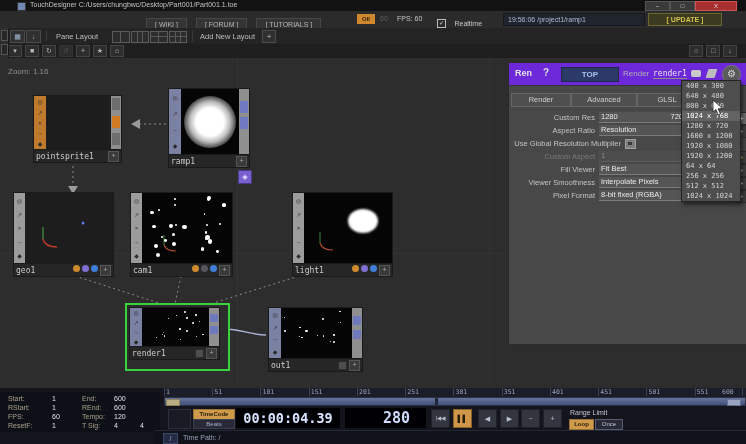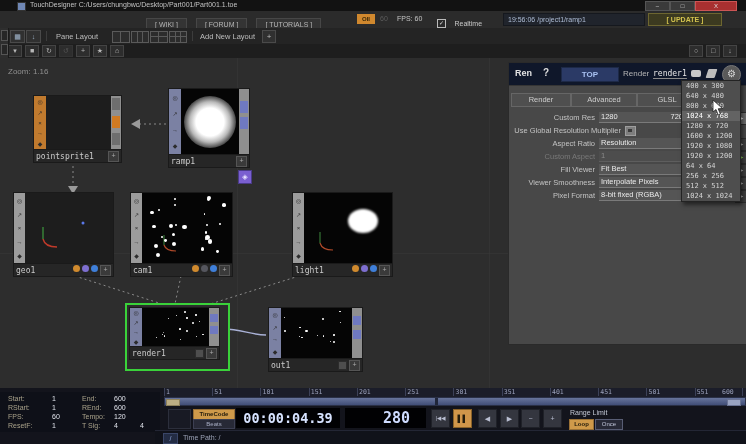--- a/index.html
+++ b/index.html
@@ -88,21 +88,21 @@
                border-radius:50%;background:radial-gradient(circle,#ffffff 0 38%,#b9b9b9 55%,#3c3c3c 72%,#050505 88%);}
   .light-blob{position:absolute;width:30px;height:24px;background:#fff;border-radius:50%;filter:blur(1px);}
   #render1-wrap{position:absolute;left:125px;top:245px;width:97px;height:60px;border:2px solid #3ad23a;
                 padding:2px;z-index:2;background:#2d2d2d;}
   .chip{position:absolute;width:12px;height:12px;background:#7a5fd0;border:1px solid #4a3b88;color:#e8e2ff;
         font-size:7px;text-align:center;line-height:12px;z-index:2;}
 
   
   #param-panel{position:absolute;left:508px;top:4px;width:238px;height:281px;background:#484848;
                border:1px solid #2a2a2a;z-index:3;}
-  #pp-header{position:absolute;left:0;top:0;width:100%;height:22px;background:#0f172a;border-bottom:1px solid #353535;}
+  #pp-header{position:absolute;left:0;top:0;width:100%;height:22px;background:#6d28d9;border-bottom:1px solid #353535;}
   #pp-name{position:absolute;left:6px;top:5px;font-size:9px;font-weight:bold;color:#e2e2e2;}
   #pp-help{position:absolute;left:34px;top:4px;font-size:10px;font-weight:bold;color:#dcdcdc;}
   #pp-family{position:absolute;left:52px;top:4px;width:56px;height:13px;background:#2b3a66;border:1px solid #1d2947;
              color:#a9c2f2;font-size:8px;font-weight:bold;text-align:center;line-height:13px;}
   #pp-render-label{position:absolute;left:114px;top:6px;font-size:8px;color:#b4b4b4;}
   #pp-node-name{position:absolute;left:144px;top:6px;font-size:8px;color:#e6e6e6;border-bottom:1px solid #8a8a8a;
                 font-family:"DejaVu Sans Mono",monospace;}
   #pp-comment-icon{position:absolute;left:182px;top:7px;width:10px;height:7px;background:#c9c9c9;border-radius:2px;}
   #pp-lang-icon{position:absolute;left:198px;top:6px;width:9px;height:9px;background:#bdbdbd;transform:skewX(-18deg);border-radius:1px;}
   #pp-gear{position:absolute;left:213px;top:2px;width:17px;height:17px;border-radius:50%;background:#5a5a5a;
@@ -507,29 +507,29 @@
       <div class="pp-tab" style="left:62px;width:64px;">Advanced</div>
       <div class="pp-tab" style="left:128px;width:58px;">GLSL</div>
       <div id="pp-rows">
           <div class="prow">
             <span class="plabel">Custom Res</span>
             <span class="pfield" style="left: 90px; width: 50px;">1280</span>
             <span class="pfield" style="left: 144px; width: 28px; text-align: right;">720</span>
             <span class="parrow bright">▶</span>
           </div>
           <div class="prow">
+            <span class="plabel">Aspect Ratio</span>
+            <span class="pfield" style="left: 90px; width: 82px;">Resolution</span>
+            <span class="parrow">▶</span>
+          </div>
+          <div class="prow">
             <span class="plabel wide">Use Global Resolution Multiplier</span>
             <span class="pcheck">
               <i></i>
             </span>
-          </div>
-          <div class="prow">
-            <span class="plabel">Aspect Ratio</span>
-            <span class="pfield" style="left: 90px; width: 82px;">Resolution</span>
-            <span class="parrow">▶</span>
           </div>
           <div class="prow">
             <span class="plabel dim">Custom Aspect</span>
             <span class="pfield dim" style="left: 90px; width: 82px;">1</span>
             <span class="parrow green">▶</span>
           </div>
           <div class="prow">
             <span class="plabel">Fill Viewer</span>
             <span class="pfield" style="left: 90px; width: 82px;">Fit Best</span>
             <span class="parrow">▶</span>

